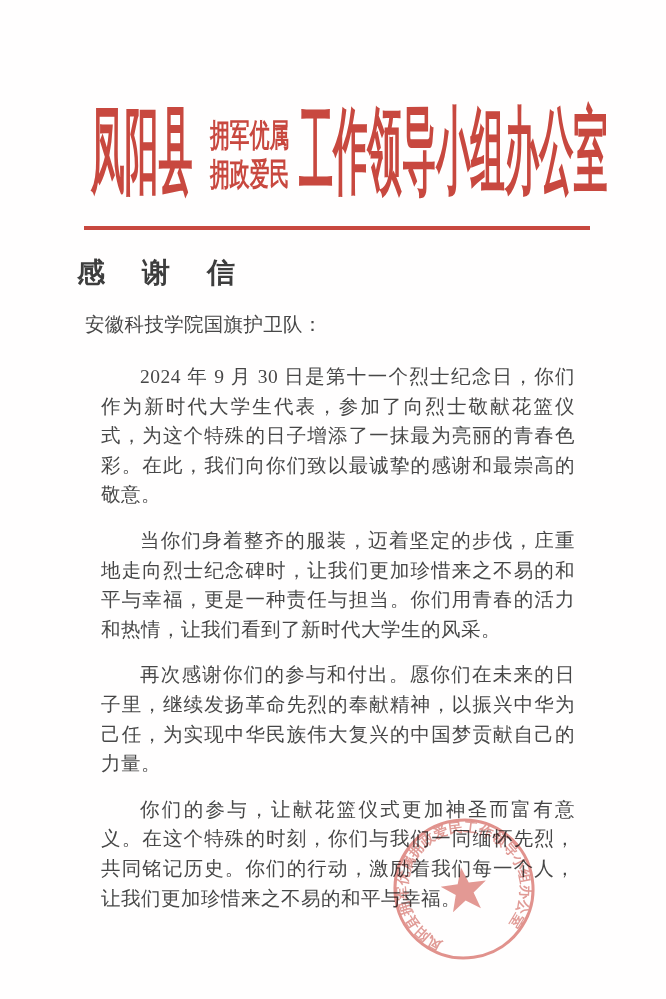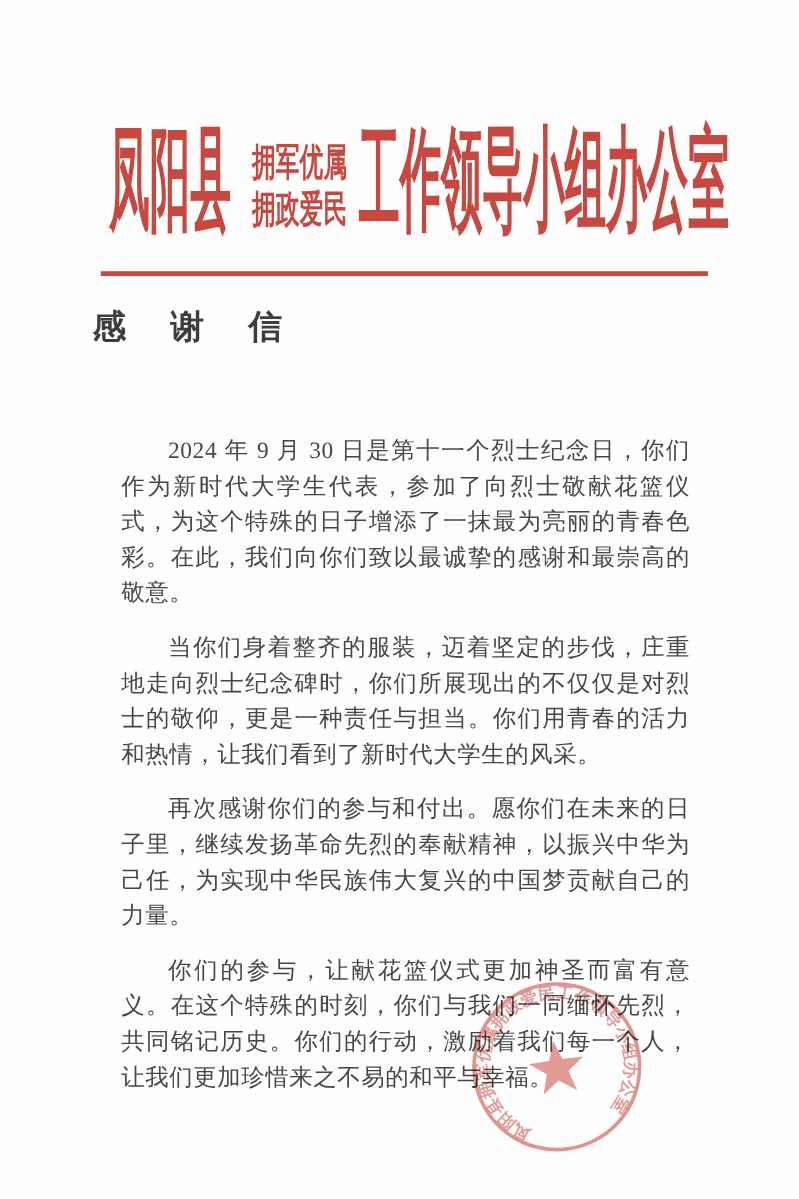--- a/index.html
+++ b/index.html
@@ -85,24 +85,25 @@
       <span class="squeeze">拥政爱民</span>
     </div>
     <div class="lh-office">
       <span class="squeeze">工作领导小组办公室</span>
     </div>
     <div class="lh-rule"></div>
   </header>
 
   <h1 class="title">感 谢 信</h1>
 
+  <p class="salutation">安徽科技学院国旗护卫队：</p>
 
   <div class="bodytext">
     <p>2024 年 9 月 30 日是第十一个烈士纪念日，你们作为新时代大学生代表，参加了向烈士敬献花篮仪式，为这个特殊的日子增添了一抹最为亮丽的青春色彩。在此，我们向你们致以最诚挚的感谢和最崇高的敬意。</p>
-    <p>当你们身着整齐的服装，迈着坚定的步伐，庄重地走向烈士纪念碑时，你们所展现出的不仅仅是对烈士的敬仰，更是一种责任与担当。你们用青春的活力和热情，让我们看到了新时代大学生的风采。</p>
+    <p>当你们身着整齐的服装，迈着坚定的步伐，庄重地走向烈士纪念碑时，让我们更加珍惜来之不易的和平与幸福，更是一种责任与担当。你们用青春的活力和热情，让我们看到了新时代大学生的风采。</p>
     <p>再次感谢你们的参与和付出。愿你们在未来的日子里，继续发扬革命先烈的奉献精神，以振兴中华为己任，为实现中华民族伟大复兴的中国梦贡献自己的力量。</p>
     <p>你们的参与，让献花篮仪式更加神圣而富有意义。在这个特殊的时刻，你们与我们一同缅怀先烈，共同铭记历史。你们的行动，激励着我们每一个人，让我们更加珍惜来之不易的和平与幸福。</p>
   </div>
 
 
 
   <svg class="seal" viewBox="-75 -75 150 150" aria-hidden="true">
     <circle class="seal-ring" cx="0" cy="0" r="69"></circle>
     <defs>
       <path id="sealArc" d="M -28,49.6 A 57,57 0 1,1 28,49.6" fill="none"></path>

